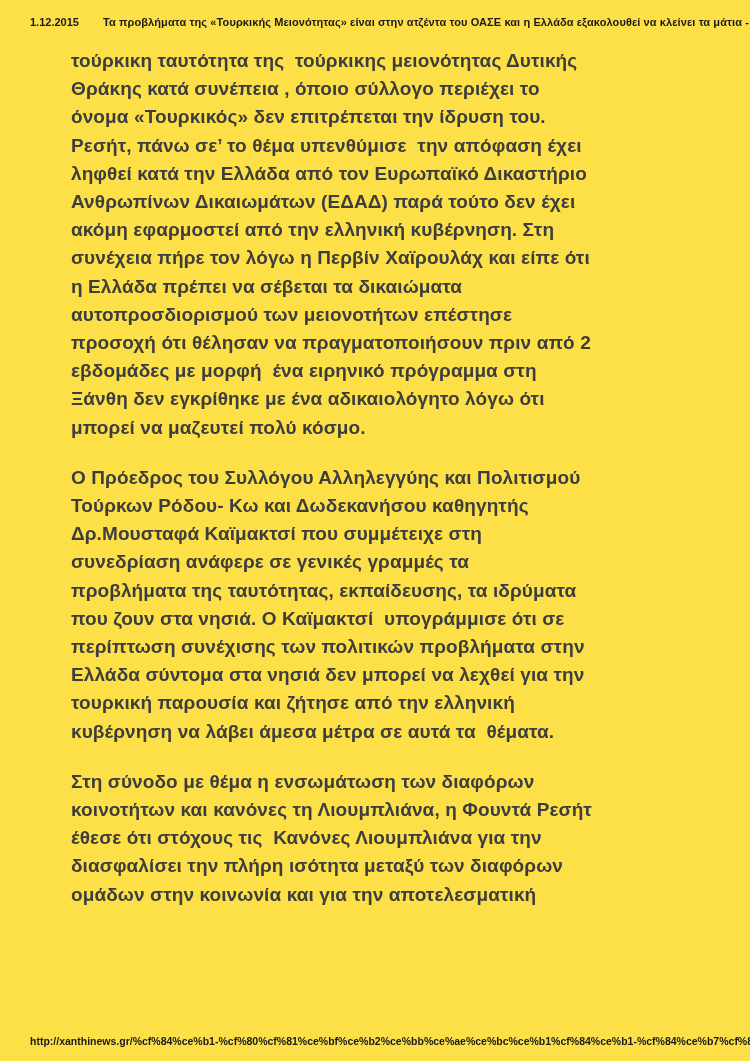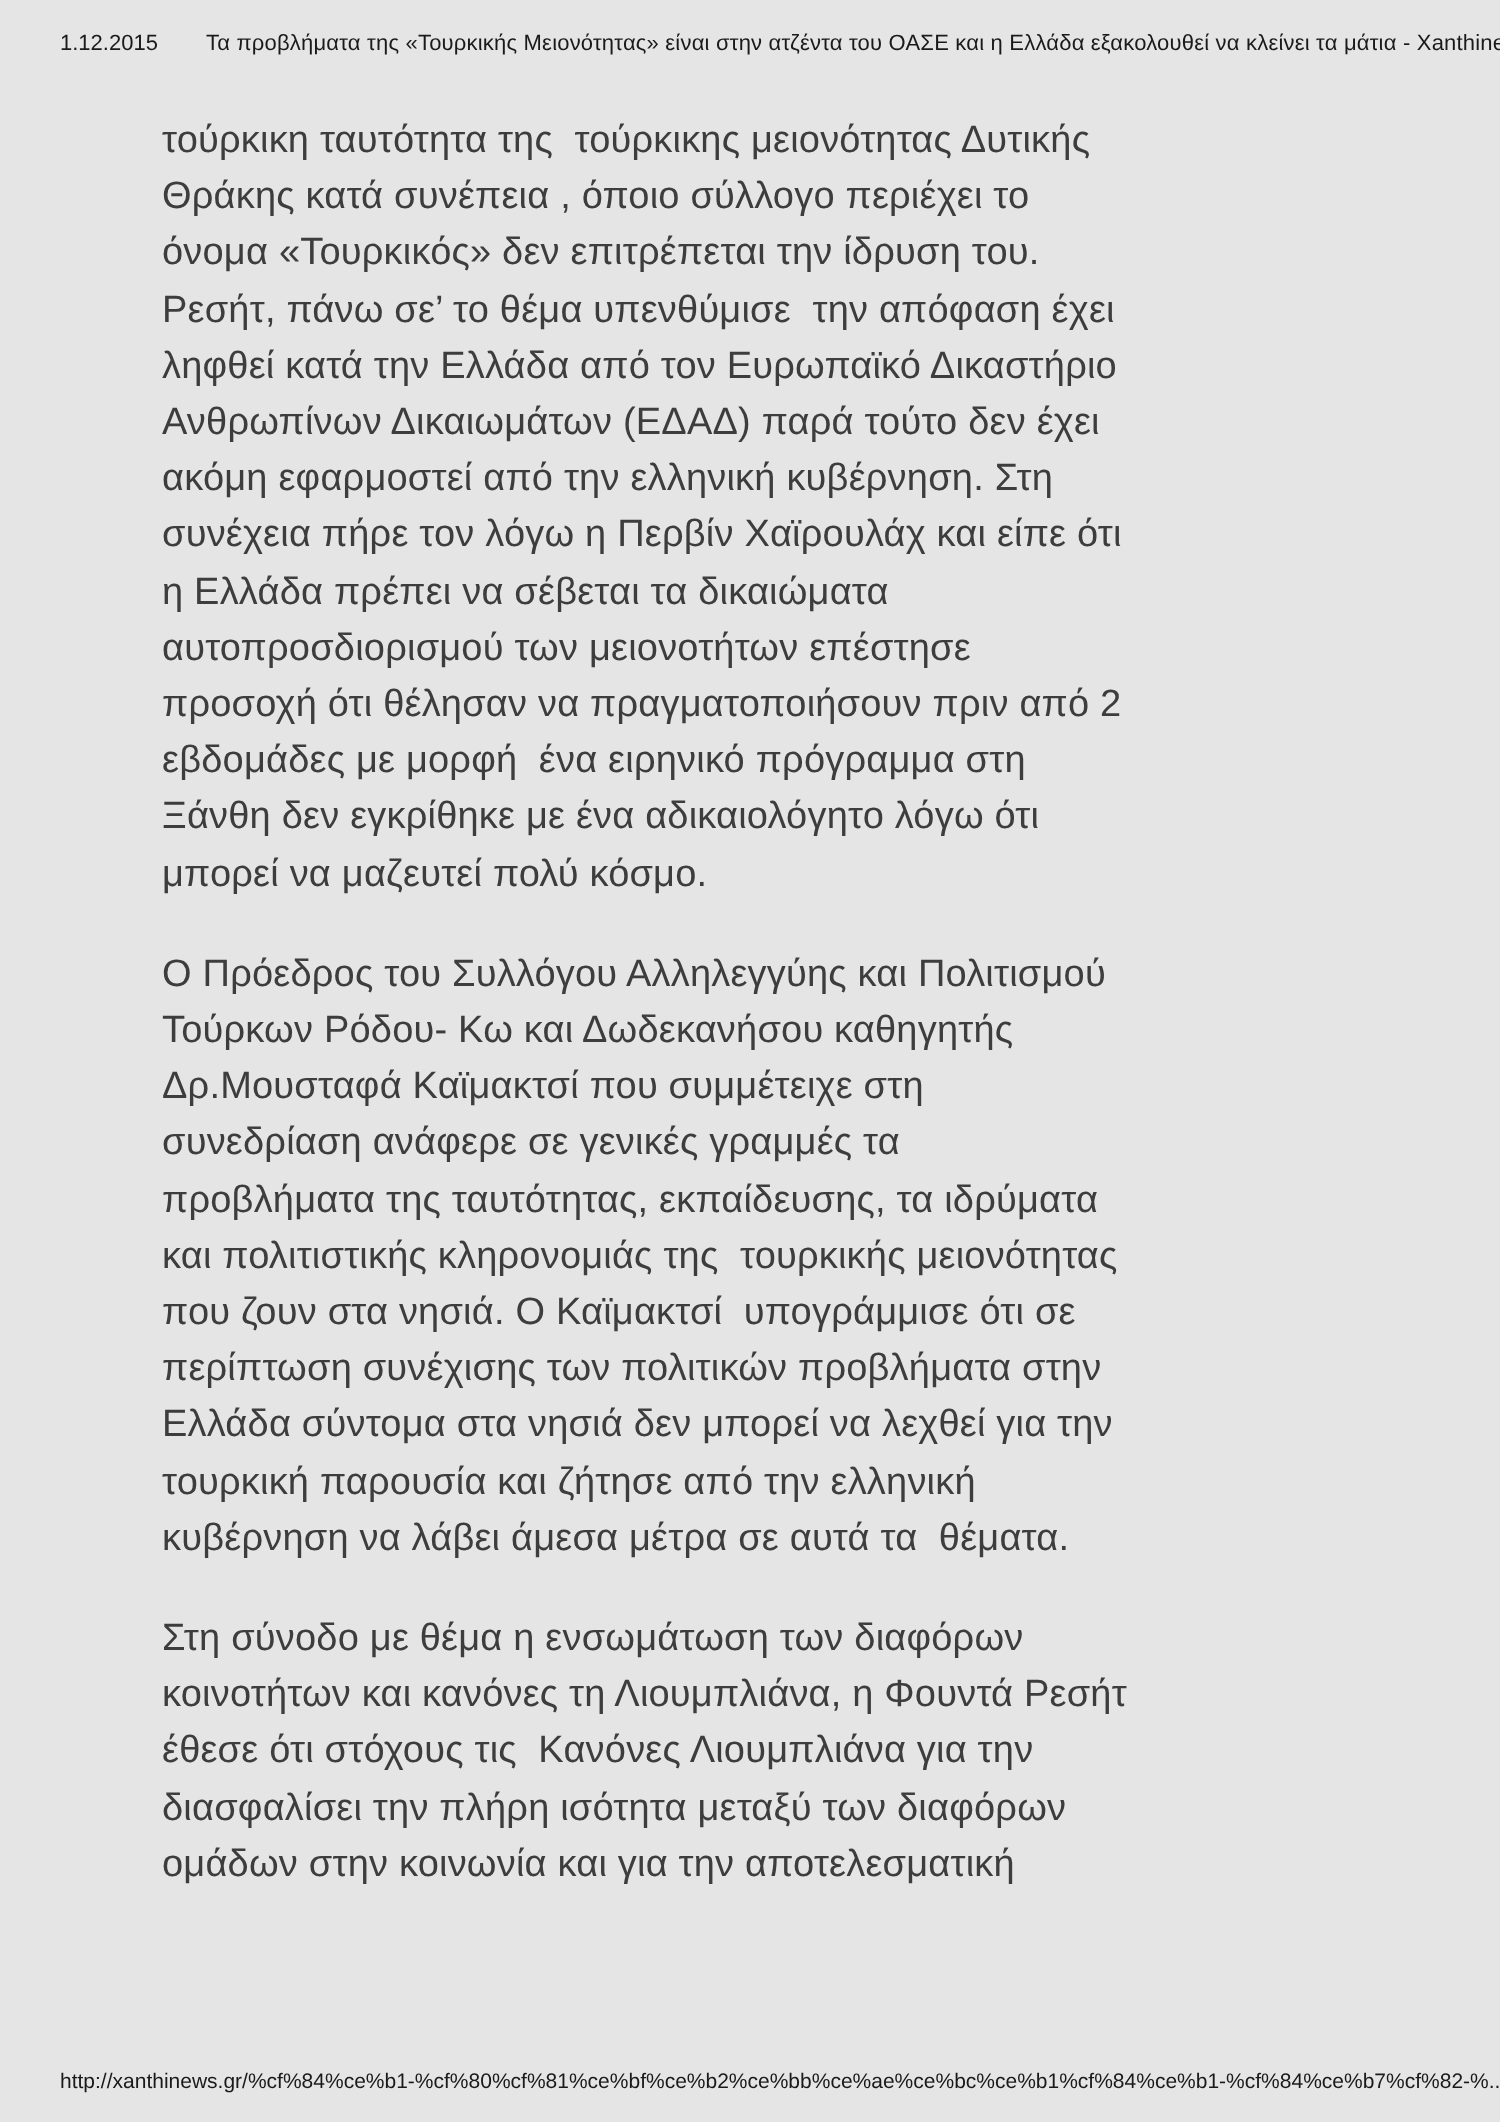--- a/index.html
+++ b/index.html
@@ -3,40 +3,40 @@
 <meta charset="utf-8">
 <style>
   * { margin: 0; padding: 0; box-sizing: border-box; }
   html, body {
     width: 750px; height: 1061px;
     background: #ffffff;
     font-family: "Liberation Sans", sans-serif;
     overflow: hidden;
     position: relative;
   }
-  .page { position: absolute; inset: 0; background: #e5e5e5; }
+  .page { position: absolute; inset: 0; background: #fde047; font-weight: bold; }
 
   .page-header {
     position: absolute;
     top: 16px; left: 30px; right: 30px;
     height: 14px;
     color: #1a1a1a;
     font-size: 11px;
     line-height: 13px;
     white-space: nowrap;
   }
   .header-date { position: absolute; left: 0; top: 0; }
   .header-title { position: absolute; left: 73px; top: 0; letter-spacing: 0.1px; }
 
   .article {
     position: absolute;
     left: 63px; top: 39px; width: 440px;
     color: #3d3d3d;
   }
-  .paragraph { margin: 18px; }
+  .paragraph { margin: 8px; }
   .paragraph + .paragraph { margin-top: 22px; }
   .line {
     font-size: 19px;
     line-height: 28.2px;
     white-space: pre;
     letter-spacing: 0.1px;
   }
 
   .page-footer {
     position: absolute;
@@ -77,21 +77,20 @@
         <div class="line">εβδομάδες με μορφή  ένα ειρηνικό πρόγραμμα στη</div>
         <div class="line">Ξάνθη δεν εγκρίθηκε με ένα αδικαιολόγητο λόγω ότι</div>
         <div class="line">μπορεί να μαζευτεί πολύ κόσμο.</div>
       </div>
       <div class="paragraph">
         <div class="line">Ο Πρόεδρος του Συλλόγου Αλληλεγγύης και Πολιτισμού</div>
         <div class="line">Τούρκων Ρόδου- Κω και Δωδεκανήσου καθηγητής</div>
         <div class="line">Δρ.Μουσταφά Καϊμακτσί που συμμέτειχε στη</div>
         <div class="line">συνεδρίαση ανάφερε σε γενικές γραμμές τα</div>
         <div class="line">προβλήματα της ταυτότητας, εκπαίδευσης, τα ιδρύματα</div>
-        <div class="line">και πολιτιστικής κληρονομιάς της  τουρκικής μειονότητας</div>
         <div class="line">που ζουν στα νησιά. Ο Καϊμακτσί  υπογράμμισε ότι σε</div>
         <div class="line">περίπτωση συνέχισης των πολιτικών προβλήματα στην</div>
         <div class="line">Ελλάδα σύντομα στα νησιά δεν μπορεί να λεχθεί για την</div>
         <div class="line">τουρκική παρουσία και ζήτησε από την ελληνική</div>
         <div class="line">κυβέρνηση να λάβει άμεσα μέτρα σε αυτά τα  θέματα.</div>
       </div>
       <div class="paragraph">
         <div class="line">Στη σύνοδο με θέμα η ενσωμάτωση των διαφόρων</div>
         <div class="line">κοινοτήτων και κανόνες τη Λιουμπλιάνα, η Φουντά Ρεσήτ</div>
         <div class="line">έθεσε ότι στόχους τις  Κανόνες Λιουμπλιάνα για την</div>

